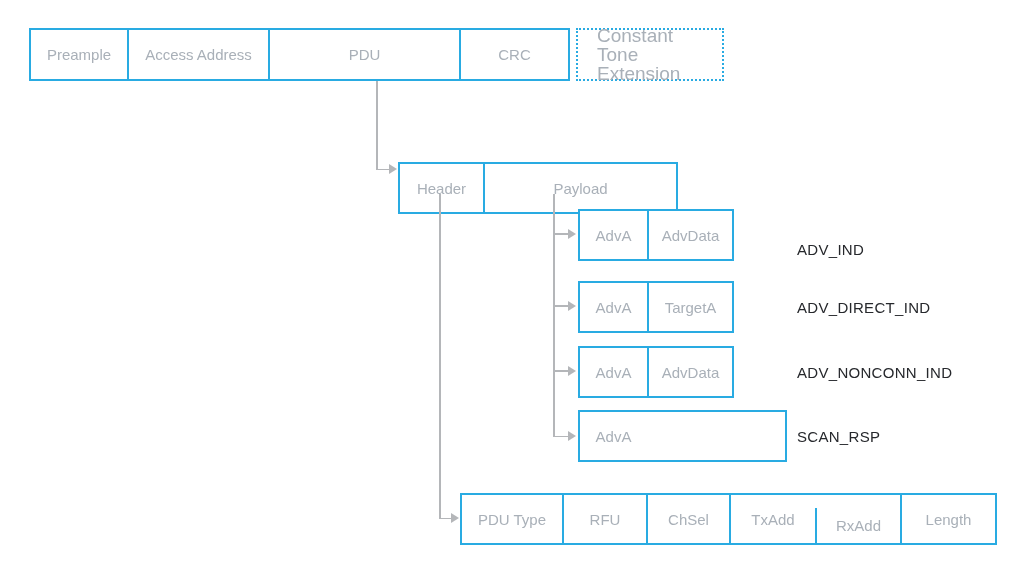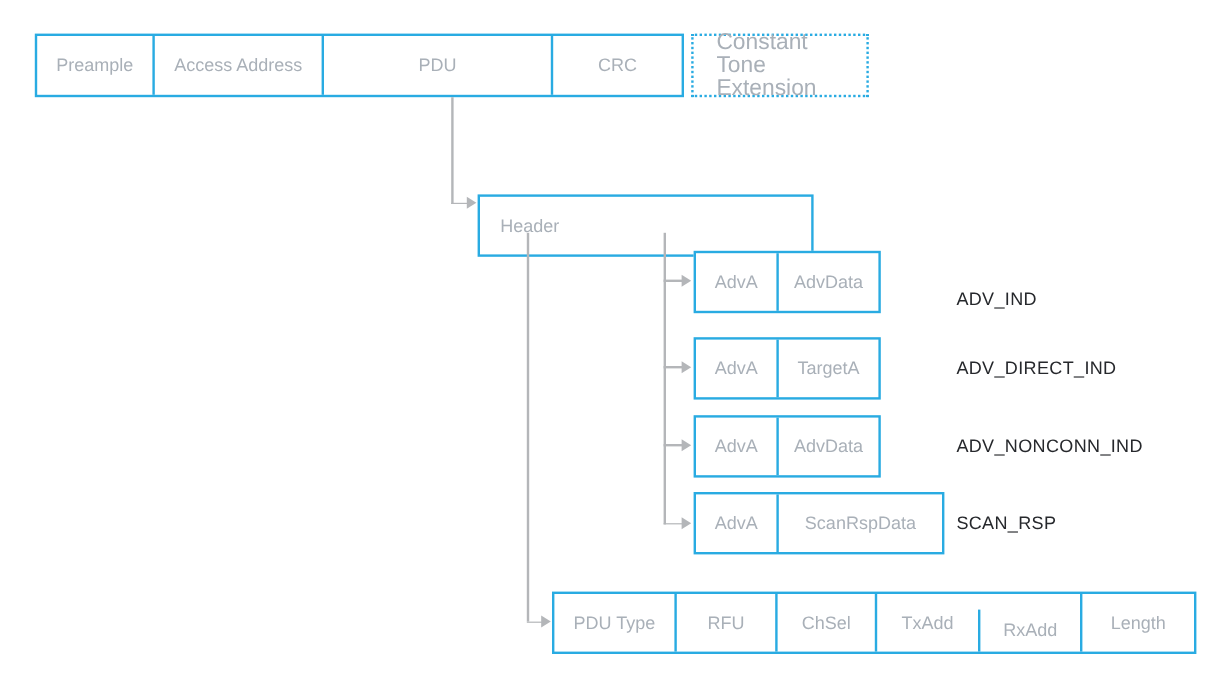--- a/index.html
+++ b/index.html
@@ -93,20 +93,21 @@
   <div class="dashed-box" style="left:576px; top:28px; width:148px; height:53px;">
     <span>Constant Tone Extension</span>
   </div>
 
   <div class="vline" style="left:376px; top:81px; height:89px;"></div>
   <div class="hline" style="left:376px; top:168.5px; width:14px;"></div>
   <div class="arrow-right" style="left:389px; top:164px;"></div>
 
   <div class="box-row" style="left:398px; top:142px; width:280px; height:52px;margin-top:20px;">
     <div class="cell" style="flex:0 0 83px;">Header</div>
+    <div class="cell grow">Payload</div>
   </div>
 
   <div class="vline" style="left:439px; top:194px; height:324px;"></div>
   <div class="hline" style="left:439px; top:517.5px; width:13px;"></div>
   <div class="arrow-right" style="left:451px; top:513px;"></div>
 
   <div class="vline" style="left:553px; top:194px; height:243px;"></div>
   <div class="hline" style="left:553px; top:233px; width:16px;"></div>
   <div class="arrow-right" style="left:568px; top:229px;"></div>
   <div class="hline" style="left:553px; top:305px; width:16px;"></div>
@@ -129,21 +130,20 @@
   <div class="tag-label" style="top:281px;">ADV_DIRECT_IND</div>
 
   <div class="box-row" style="left:578px; top:346px; width:156px; height:52px;">
     <div class="cell" style="flex:0 0 67px;">AdvA</div>
     <div class="cell grow">AdvData</div>
   </div>
   <div class="tag-label" style="top:346px;">ADV_NONCONN_IND</div>
 
   <div class="box-row" style="left:578px; top:410px; width:209px; height:52px;">
     <div class="cell" style="flex:0 0 67px;">AdvA</div>
-    <div class="cell grow">ScanRspData</div>
   </div>
   <div class="tag-label" style="top:410px;">SCAN_RSP</div>
 
   <div class="box-row" style="left:460px; top:493px; width:537px; height:52px;">
     <div class="cell" style="flex:0 0 100px;">PDU Type</div>
     <div class="cell" style="flex:0 0 84px;">RFU</div>
     <div class="cell" style="flex:0 0 83px;">ChSel</div>
     <div class="cell" style="flex:0 0 86px;">TxAdd</div>
     <div class="cell" style="flex:0 0 85px;margin-top:13px;">RxAdd</div>
     <div class="cell grow">Length</div>

